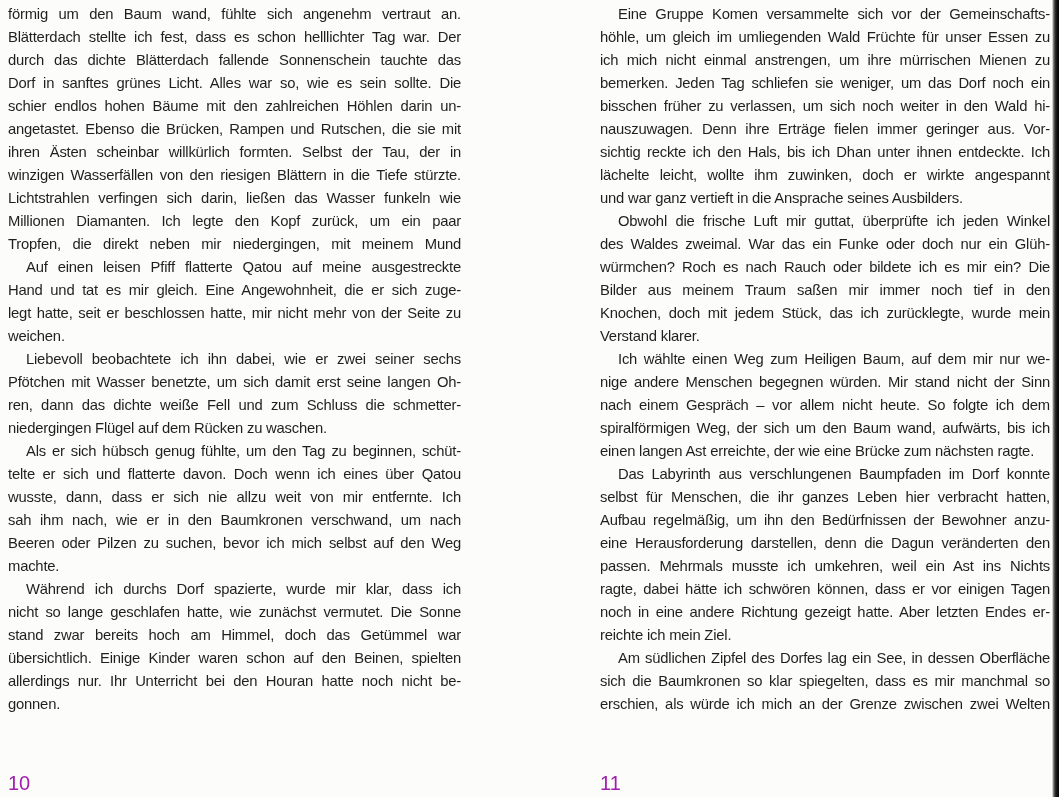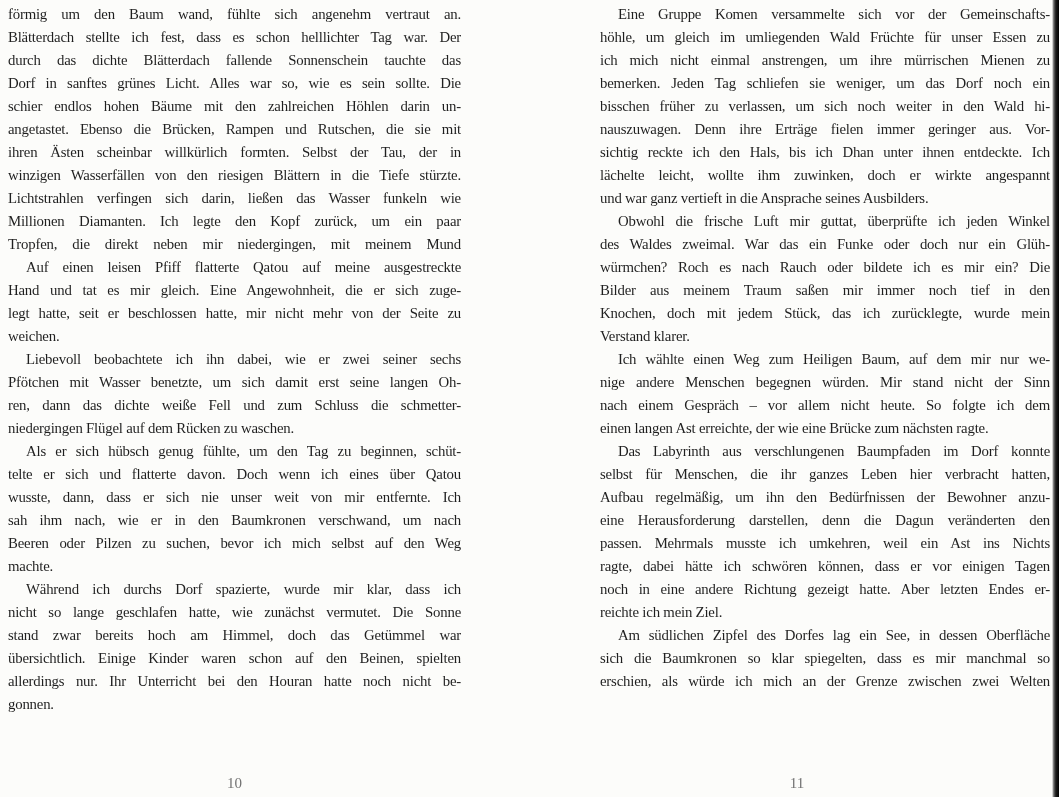--- a/index.html
+++ b/index.html
@@ -6,21 +6,21 @@
     margin: 0;
     padding: 0;
     background: #e8e8e6;
   }
   .spread {
     position: relative;
     width: 1059px;
     height: 797px;
     background: #fcfcfa;
     overflow: hidden;
-    font-family: Liberation Serif, serif;
+    font-family: Liberation Sans, sans-serif;
     color: #1f1f1f;
   }
   .page-text {
     position: absolute;
     top: 3px;
     font-size: 14.8px;
     letter-spacing: -0.2px;
   }
   .page-text.left  { left: 8px;   width: 453px; }
   .page-text.right { left: 600px; width: 450px; }
@@ -33,26 +33,26 @@
     text-justify: inter-word;
     white-space: normal;
   }
   .line.last   { text-align-last: left; }
   .line.indent { text-indent: 18px; }
   .page-num {
     position: absolute;
     top: 772px;
     height: 22px;
     line-height: 22px;
-    font-size: 15px;
-    text-align: center;
-    color: #737373;
+    font-size: 20px;
+    text-align: left;
+    color: #a21caf;
   }
   .page-num.left  { left: 8px;   width: 453px; }
-  .page-num.right { left: 572px; width: 450px; }
+  .page-num.right { left: 600px; width: 450px; }
   .scan-edge {
     position: absolute;
     top: 0;
     right: 0;
     width: 7px;
     height: 797px;
     background: linear-gradient(to right, rgba(120,120,120,0) 0%, #6a6a6a 25%, #1c1c1c 55%, #000000 100%);
   }
 </style>
 </head>
@@ -74,21 +74,21 @@
       <div class="line indent">Auf einen leisen Pfiff flatterte Qatou auf meine ausgestreckte</div>
       <div class="line">Hand und tat es mir gleich. Eine Angewohnheit, die er sich zuge-</div>
       <div class="line">legt hatte, seit er beschlossen hatte, mir nicht mehr von der Seite zu</div>
       <div class="line last">weichen.</div>
       <div class="line indent">Liebevoll beobachtete ich ihn dabei, wie er zwei seiner sechs</div>
       <div class="line">Pfötchen mit Wasser benetzte, um sich damit erst seine langen Oh-</div>
       <div class="line">ren, dann das dichte weiße Fell und zum Schluss die schmetter-</div>
       <div class="line last">niedergingen Flügel auf dem Rücken zu waschen.</div>
       <div class="line indent">Als er sich hübsch genug fühlte, um den Tag zu beginnen, schüt-</div>
       <div class="line">telte er sich und flatterte davon. Doch wenn ich eines über Qatou</div>
-      <div class="line">wusste, dann, dass er sich nie unser weit von mir entfernte. Ich</div>
+      <div class="line">wusste, dann, dass er sich nie allzu weit von mir entfernte. Ich</div>
       <div class="line">sah ihm nach, wie er in den Baumkronen verschwand, um nach</div>
       <div class="line">Beeren oder Pilzen zu suchen, bevor ich mich selbst auf den Weg</div>
       <div class="line last">machte.</div>
       <div class="line indent">Während ich durchs Dorf spazierte, wurde mir klar, dass ich</div>
       <div class="line">nicht so lange geschlafen hatte, wie zunächst vermutet. Die Sonne</div>
       <div class="line">stand zwar bereits hoch am Himmel, doch das Getümmel war</div>
       <div class="line">übersichtlich. Einige Kinder waren schon auf den Beinen, spielten</div>
       <div class="line">allerdings nur. Ihr Unterricht bei den Houran hatte noch nicht be-</div>
       <div class="line last">gonnen.</div>
     </div>
@@ -105,20 +105,21 @@
       <div class="line last">und war ganz vertieft in die Ansprache seines Ausbilders.</div>
       <div class="line indent">Obwohl die frische Luft mir guttat, überprüfte ich jeden Winkel</div>
       <div class="line">des Waldes zweimal. War das ein Funke oder doch nur ein Glüh-</div>
       <div class="line">würmchen? Roch es nach Rauch oder bildete ich es mir ein? Die</div>
       <div class="line">Bilder aus meinem Traum saßen mir immer noch tief in den</div>
       <div class="line">Knochen, doch mit jedem Stück, das ich zurücklegte, wurde mein</div>
       <div class="line last">Verstand klarer.</div>
       <div class="line indent">Ich wählte einen Weg zum Heiligen Baum, auf dem mir nur we-</div>
       <div class="line">nige andere Menschen begegnen würden. Mir stand nicht der Sinn</div>
       <div class="line">nach einem Gespräch – vor allem nicht heute. So folgte ich dem</div>
+      <div class="line">spiralförmigen Weg, der sich um den Baum wand, aufwärts, bis ich</div>
       <div class="line last">einen langen Ast erreichte, der wie eine Brücke zum nächsten ragte.</div>
       <div class="line indent">Das Labyrinth aus verschlungenen Baumpfaden im Dorf konnte</div>
       <div class="line">selbst für Menschen, die ihr ganzes Leben hier verbracht hatten,</div>
       <div class="line">Aufbau regelmäßig, um ihn den Bedürfnissen der Bewohner anzu-</div>
       <div class="line">eine Herausforderung darstellen, denn die Dagun veränderten den</div>
       <div class="line">passen. Mehrmals musste ich umkehren, weil ein Ast ins Nichts</div>
       <div class="line">ragte, dabei hätte ich schwören können, dass er vor einigen Tagen</div>
       <div class="line">noch in eine andere Richtung gezeigt hatte. Aber letzten Endes er-</div>
       <div class="line last">reichte ich mein Ziel.</div>
       <div class="line indent">Am südlichen Zipfel des Dorfes lag ein See, in dessen Oberfläche</div>

